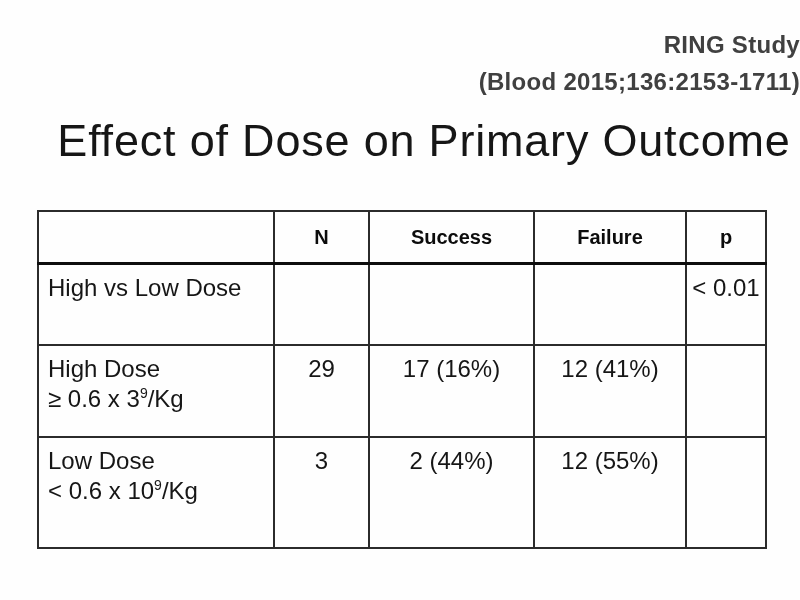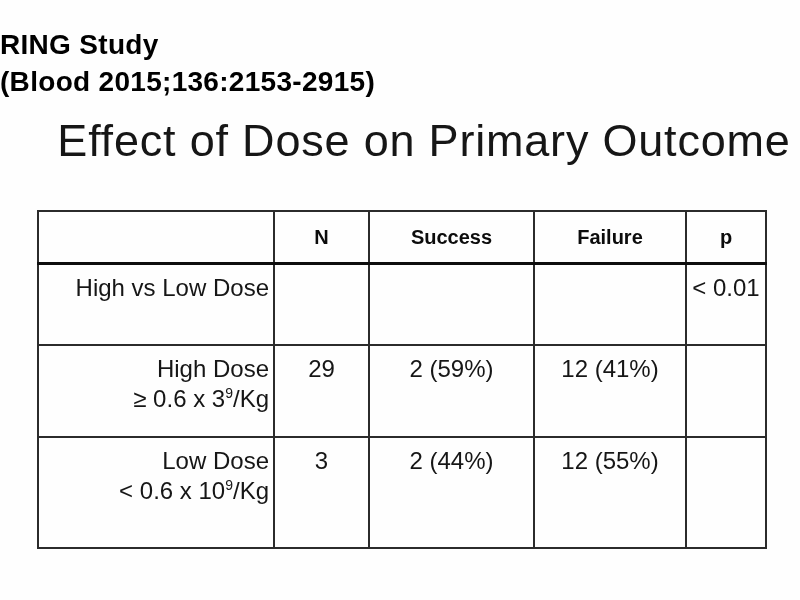--- a/index.html
+++ b/index.html
@@ -14,25 +14,25 @@
     height: 600px;
     background: #fefefe;
     overflow: hidden;
     color: #111;
   }
   .title-block {
     position: absolute;
     top: 26px;
     left: 0;
     width: 800px;
-    text-align: left;
+    text-align: right;
     font-weight: bold;
-    font-size: 28px;
+    font-size: 24px;
     line-height: 37px;
-    color: #000000;
+    color: #404040;
     letter-spacing: 0.3px;
   }
   .main-heading {
     position: absolute;
     top: 114px;
     left: 0;
     width: 800px;
     text-align: center;
     font-weight: 400;
     font-size: 45px;
@@ -73,21 +73,21 @@
     color: #0c0c0c;
   }
   .results-table tbody td {
     font-size: 24px;
     line-height: 30px;
     vertical-align: top;
     padding-top: 8px;
     color: #161616;
   }
   .results-table tbody td.cell-label {
-    text-align: right;
+    text-align: left;
     padding-left: 9px;
     padding-right: 4px;
   }
   .results-table tbody td.cell-num,
   .results-table tbody td.cell-p {
     text-align: center;
   }
   .results-table tr.row-compare  td { height: 71px;  }
   .results-table tr.row-high     td { height: 82px;  }
   .results-table tr.row-low      td { height: 101px; }
@@ -96,21 +96,21 @@
     line-height: 0;
   }
 </style>
 </head>
 <body>
 
 <div id="slide">
 
   <div class="title-block">
     <div>RING Study</div>
-    <div>(Blood 2015;136:2153-2915)</div>
+    <div>(Blood 2015;136:2153-1711)</div>
   </div>
 
   <div class="main-heading">Effect of Dose on Primary Outcome</div>
 
   <table class="results-table">
     <colgroup>
       <col class="c-label">
         <col class="c-n">
         <col class="c-success">
         <col class="c-failure">
@@ -135,21 +135,21 @@
         <td class="cell-num"></td>
         <td class="cell-num"></td>
         <td class="cell-p">&lt; 0.01</td>
       </tr>
       <tr class="row-high">
         <td class="cell-label">
           <div>High Dose</div>
           <div><span>≥ 0.6 x 3</span><sup class="dose-sup">9</sup><span>/Kg</span></div>
         </td>
         <td class="cell-num">29</td>
-        <td class="cell-num">2 (59%)</td>
+        <td class="cell-num">17 (16%)</td>
         <td class="cell-num">12 (41%)</td>
         <td class="cell-p"></td>
       </tr>
       <tr class="row-low">
         <td class="cell-label">
           <div>Low Dose</div>
           <div><span>&lt; 0.6 x 10</span><sup class="dose-sup">9</sup><span>/Kg</span></div>
         </td>
         <td class="cell-num">3</td>
         <td class="cell-num">2 (44%)</td>

